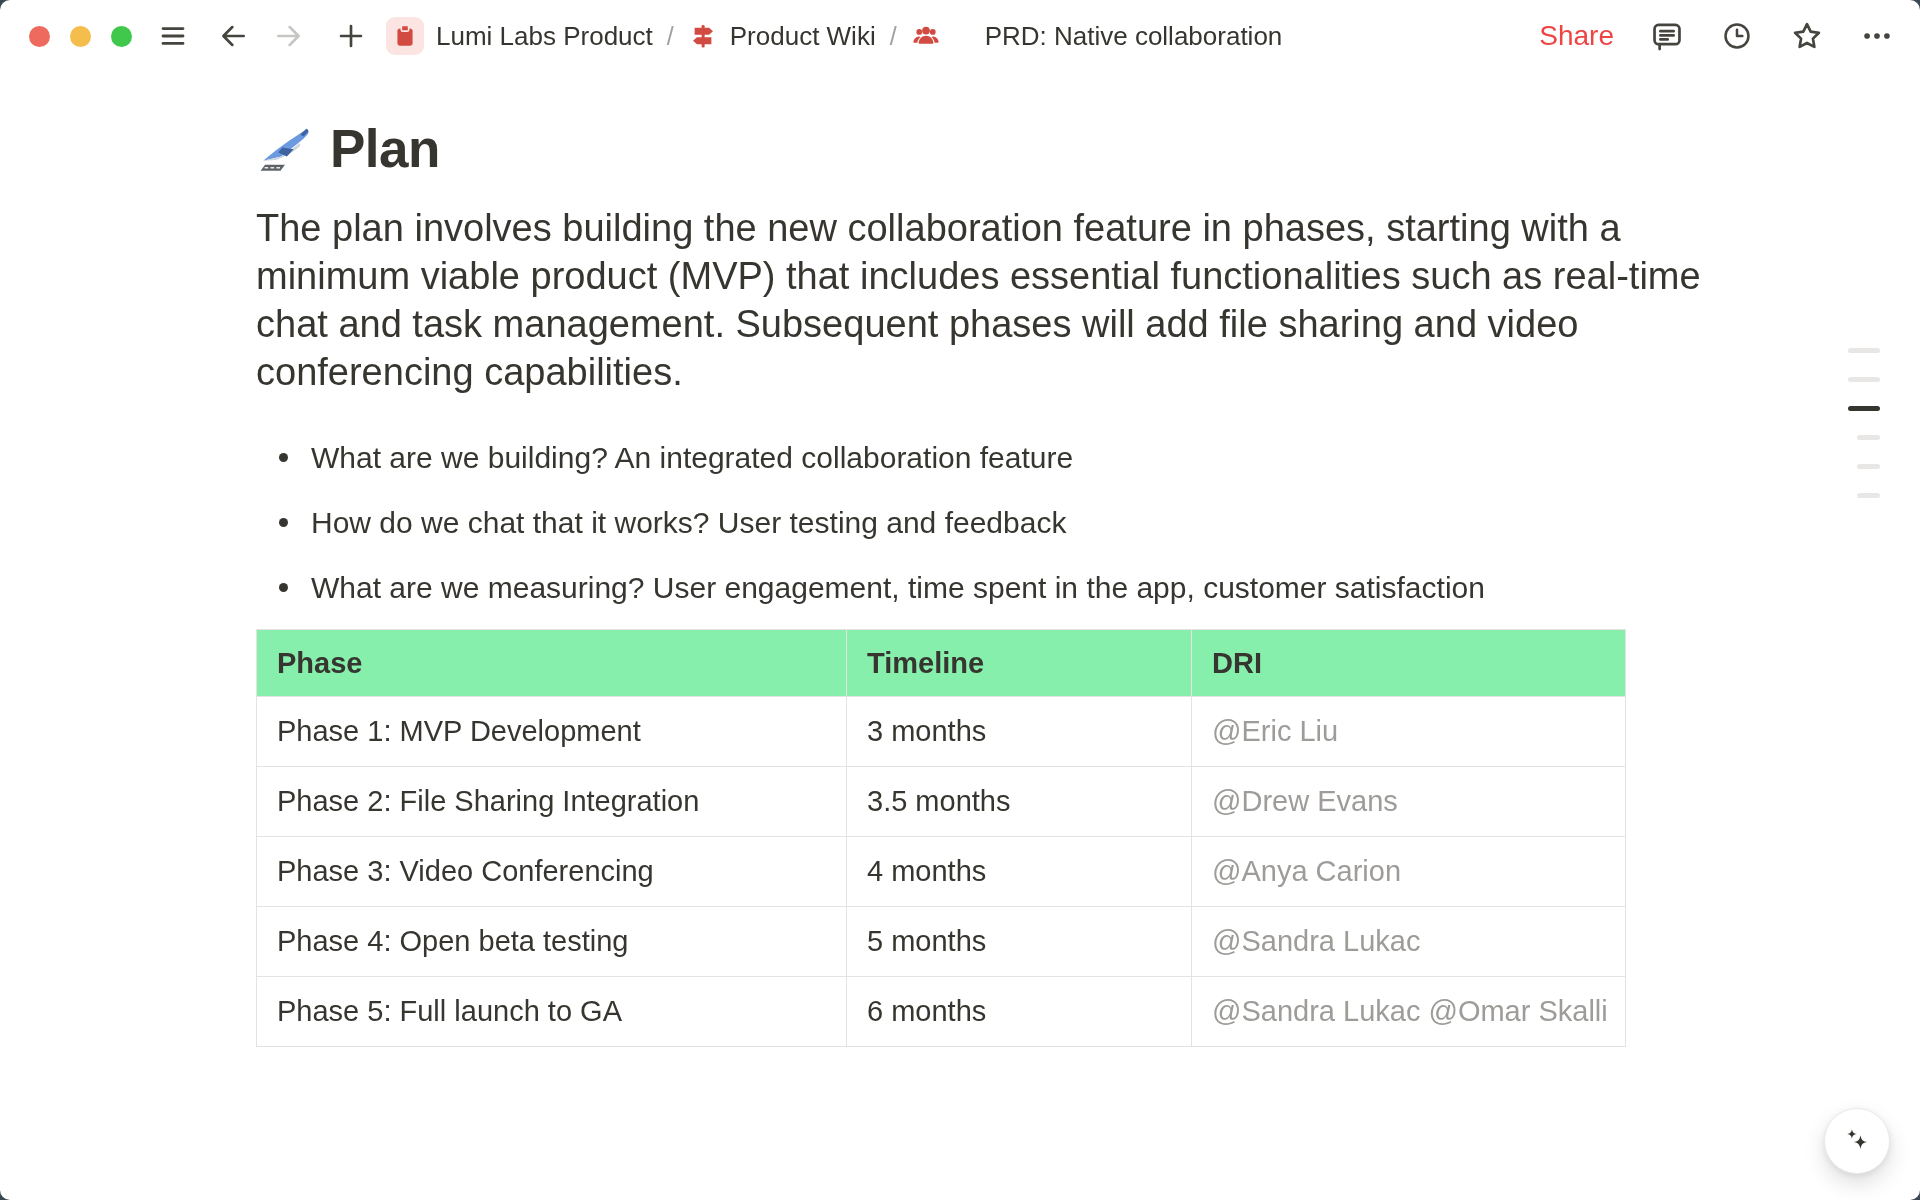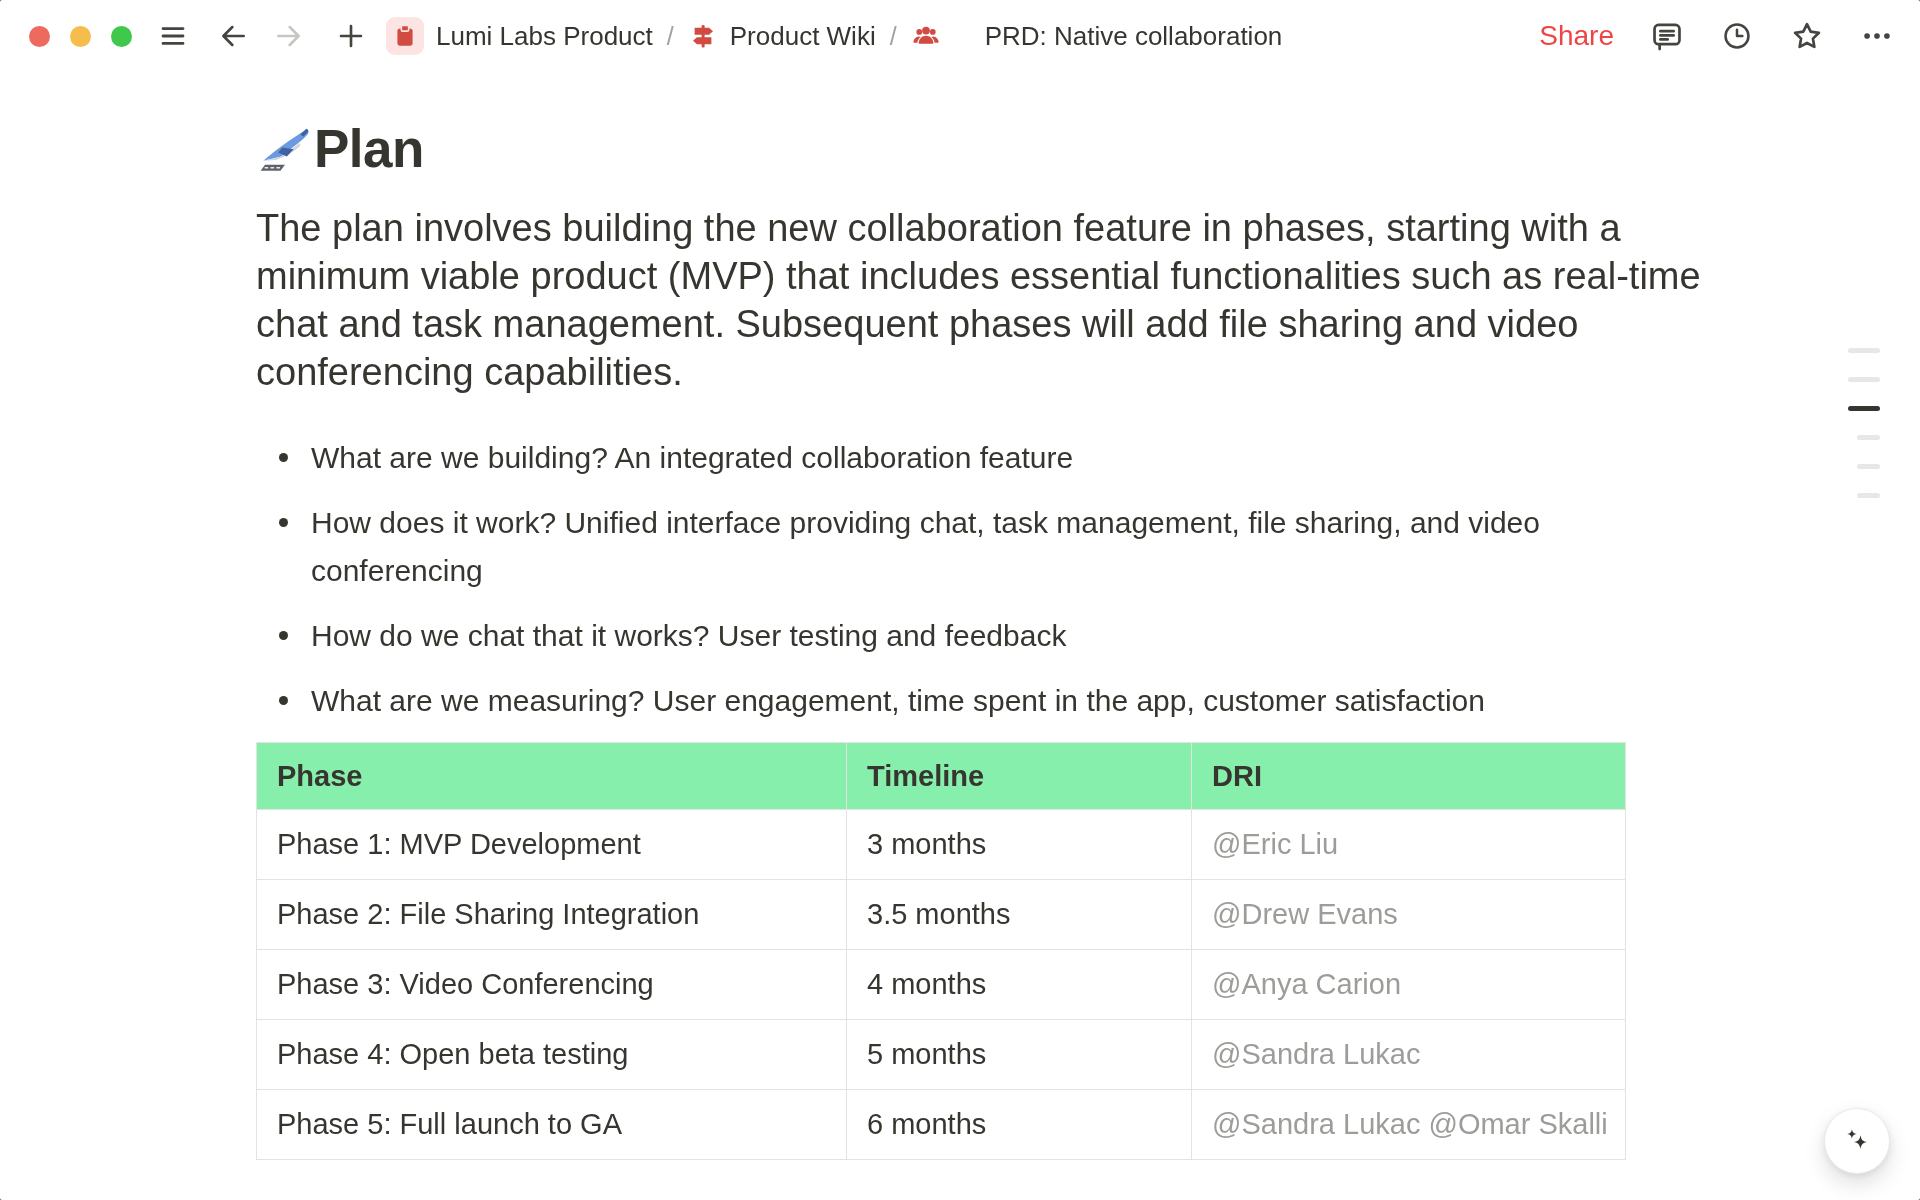--- a/index.html
+++ b/index.html
@@ -6,21 +6,21 @@
   html,body { margin:0; padding:0; }
   body {
     width:1920px; height:1200px;
     background:#3b4852;
     font-family:"Liberation Sans","DejaVu Sans",sans-serif;
     color:#37352f;
   }
   .window {
     position:absolute; inset:0;
     background:#ffffff;
-    border-radius:2px;
+    border-radius:10px;
     overflow:hidden;
   }
   
   .topbar {
     height:72px;
     display:flex; align-items:center;
     padding:0 26px 0 29px;
   }
   .lights { display:flex; align-items:center; gap:20px; }
   .light { width:21px; height:21px; border-radius:50%; }
@@ -48,21 +48,21 @@
     margin-left:18px;
   }
   .sep { color:#a3a19e; font-size:25px; margin:0 14px; font-weight:400; }
   .actions {
     margin-left:auto;
     display:flex; align-items:center; gap:36px;
   }
   .share { font-size:28px; color:#ef4444; }
   
   .content { padding:44px 0 0 256px; }
-  .title-row { display:flex; align-items:center; height:64px; }
+  .title-row { display:flex; align-items:center; gap:16px; height:64px; }
   .page-emoji { width:58px; height:58px; }
   h1.page-title {
     margin:0; font-size:53px; font-weight:700; letter-spacing:-0.5px; color:#37352f;
   }
   .intro {
     margin-top:24px;
     font-size:38px; line-height:48px;
     max-width:1445px; color:#37352f;
   }
   ul.bullets { list-style:none; margin:18px 0 0 0; padding:0; max-width:1445px; }
@@ -215,21 +215,20 @@
         <path d="M29 31.5 l12.5 1.8 -7.5 8.2 -9.5-4.6 Z" fill="#3e63a0"></path>
         <path d="M49 17 l6.5-6.2 c1.9.3 2.6 1.7 1.9 3.3 l-5 5.2 Z" fill="#3e63a0"></path>
       </svg>
       <h1 class="page-title">Plan</h1>
     </div>
 
     <p class="intro">The plan involves building the new collaboration feature in phases, starting with a minimum viable product (MVP) that includes essential functionalities such as real-time chat and task management. Subsequent phases will add file sharing and video conferencing capabilities.</p>
 
     <ul class="bullets">
       <li>What are we building? An integrated collaboration feature</li>
-      <li>How does it work? Unified interface providing chat, task management, file sharing, and video conferencing</li>
       <li>How do we chat that it works? User testing and feedback</li>
       <li>What are we measuring? User engagement, time spent in the app, customer satisfaction</li>
     </ul>
 
     <table class="phases">
       <colgroup>
           <col style="width:590px">
           <col style="width:345px">
           <col style="width:434px">
         </colgroup>

